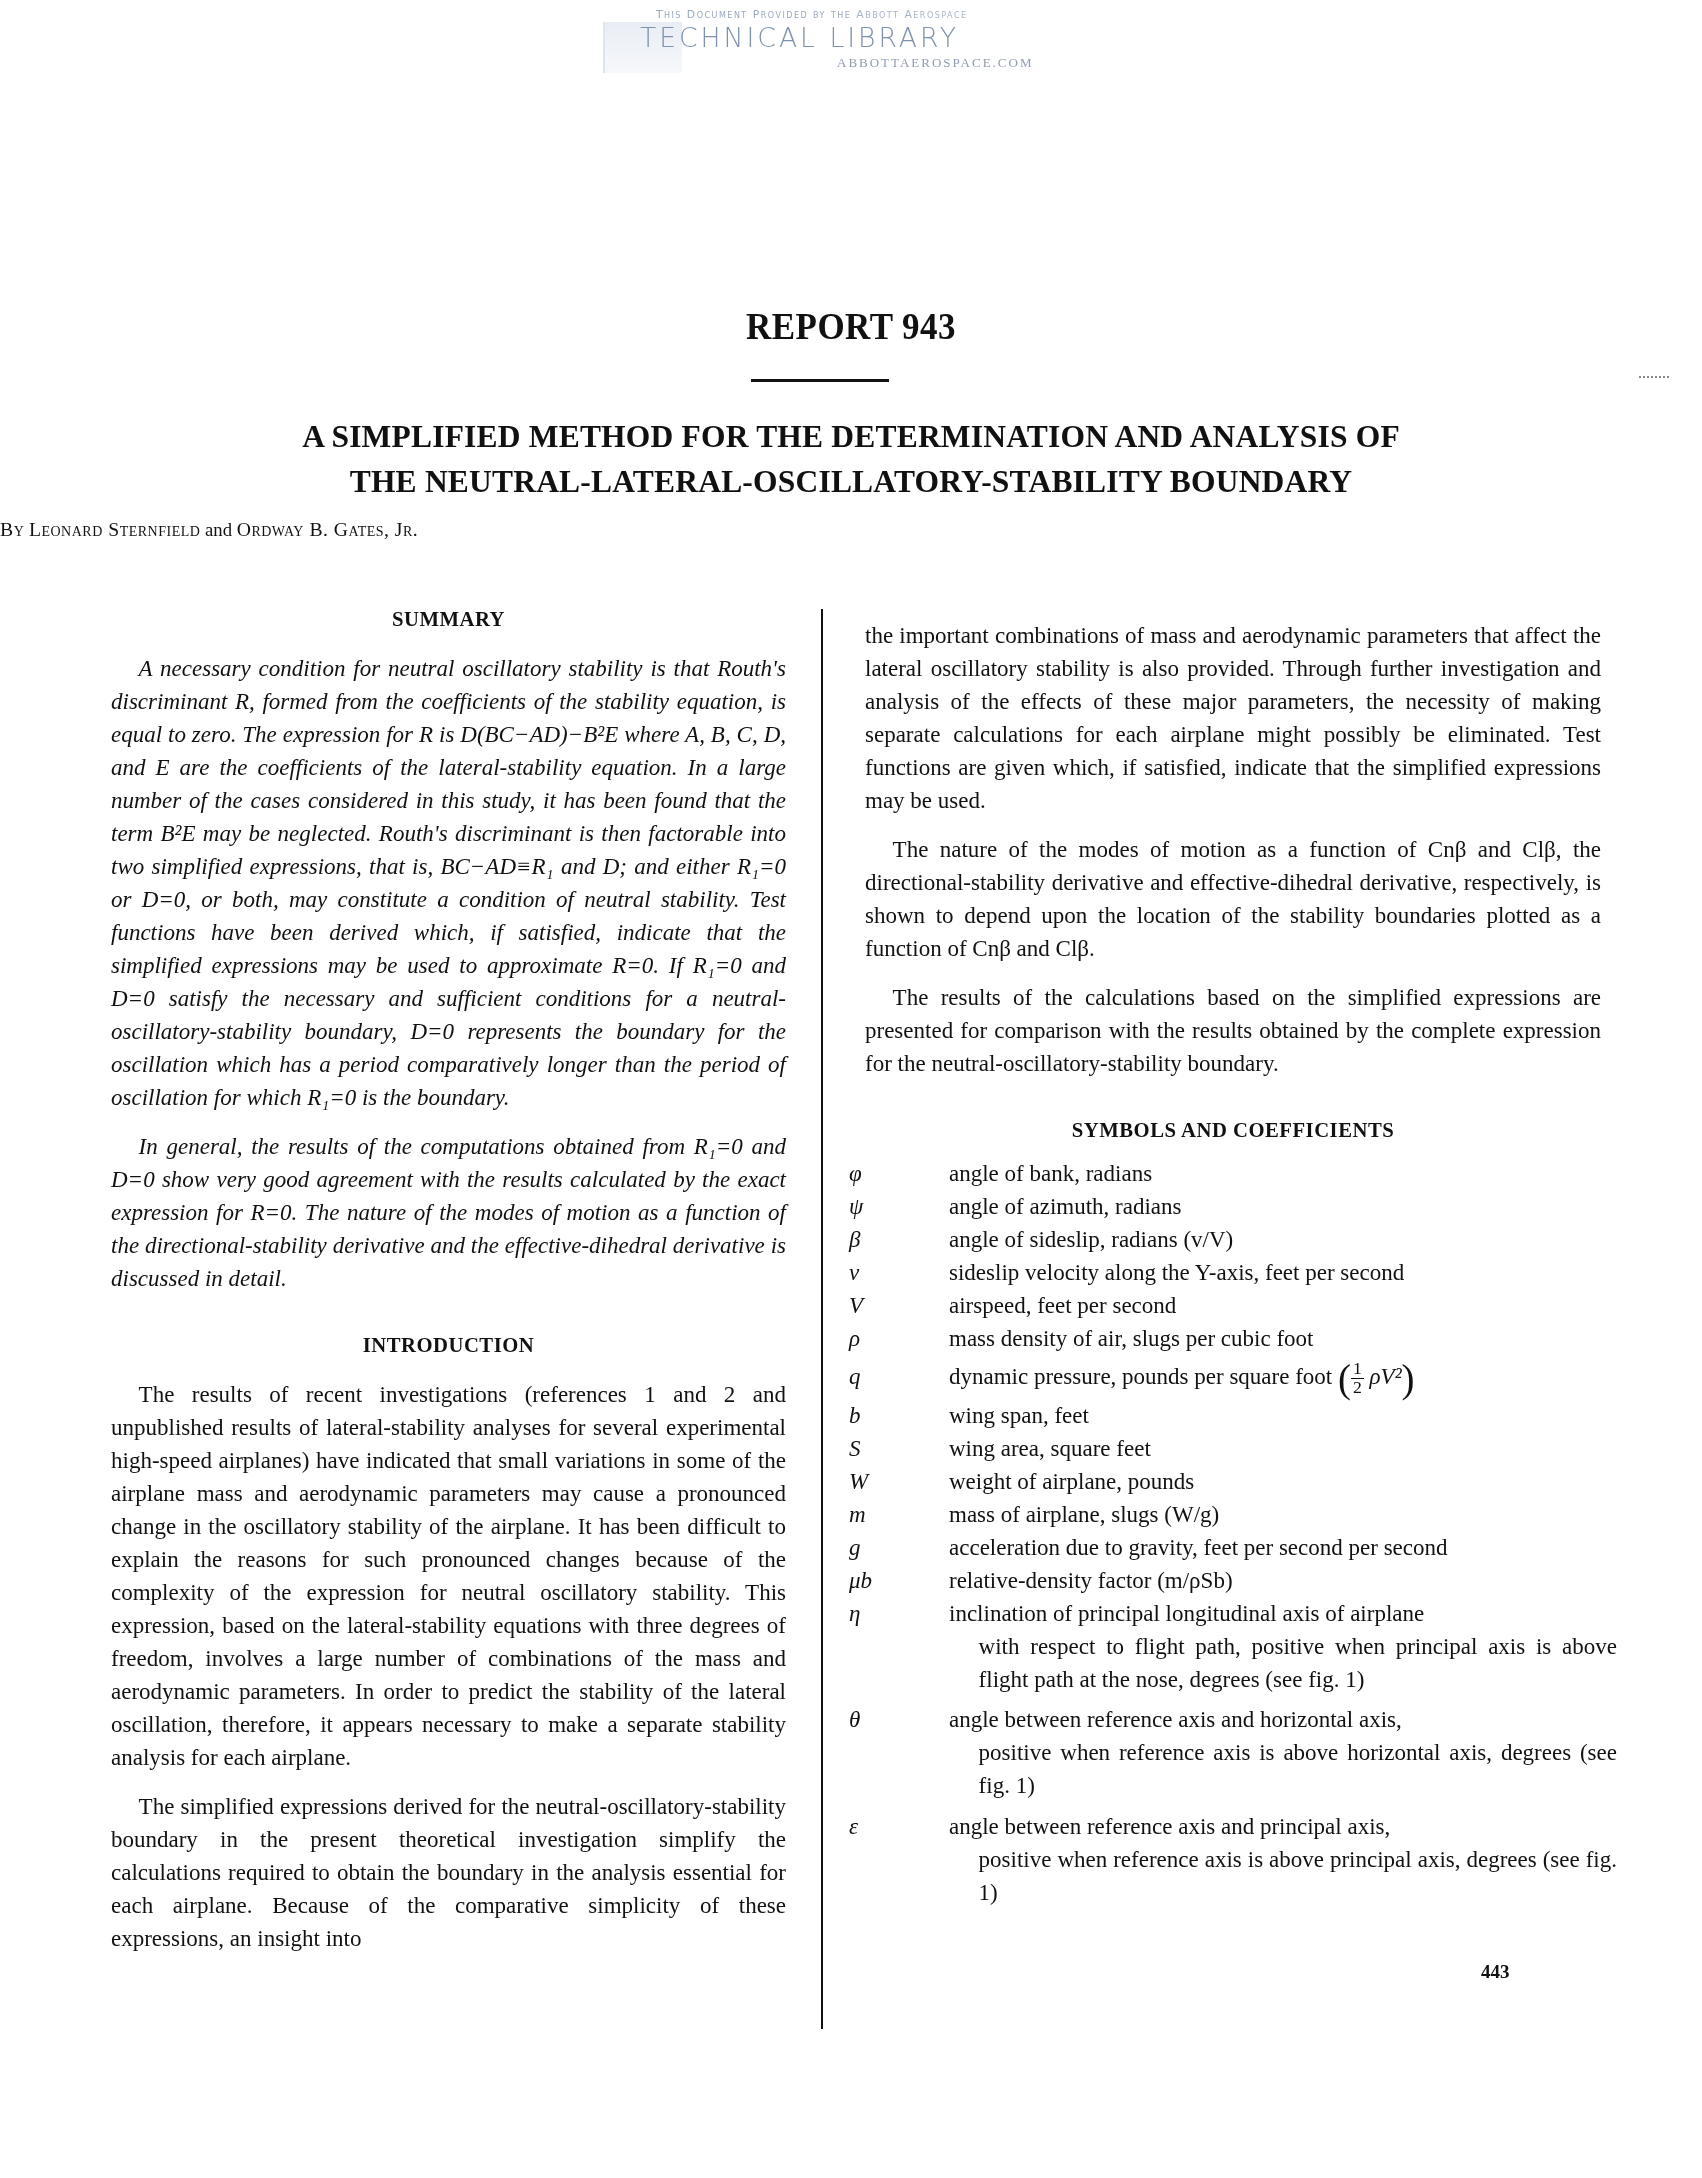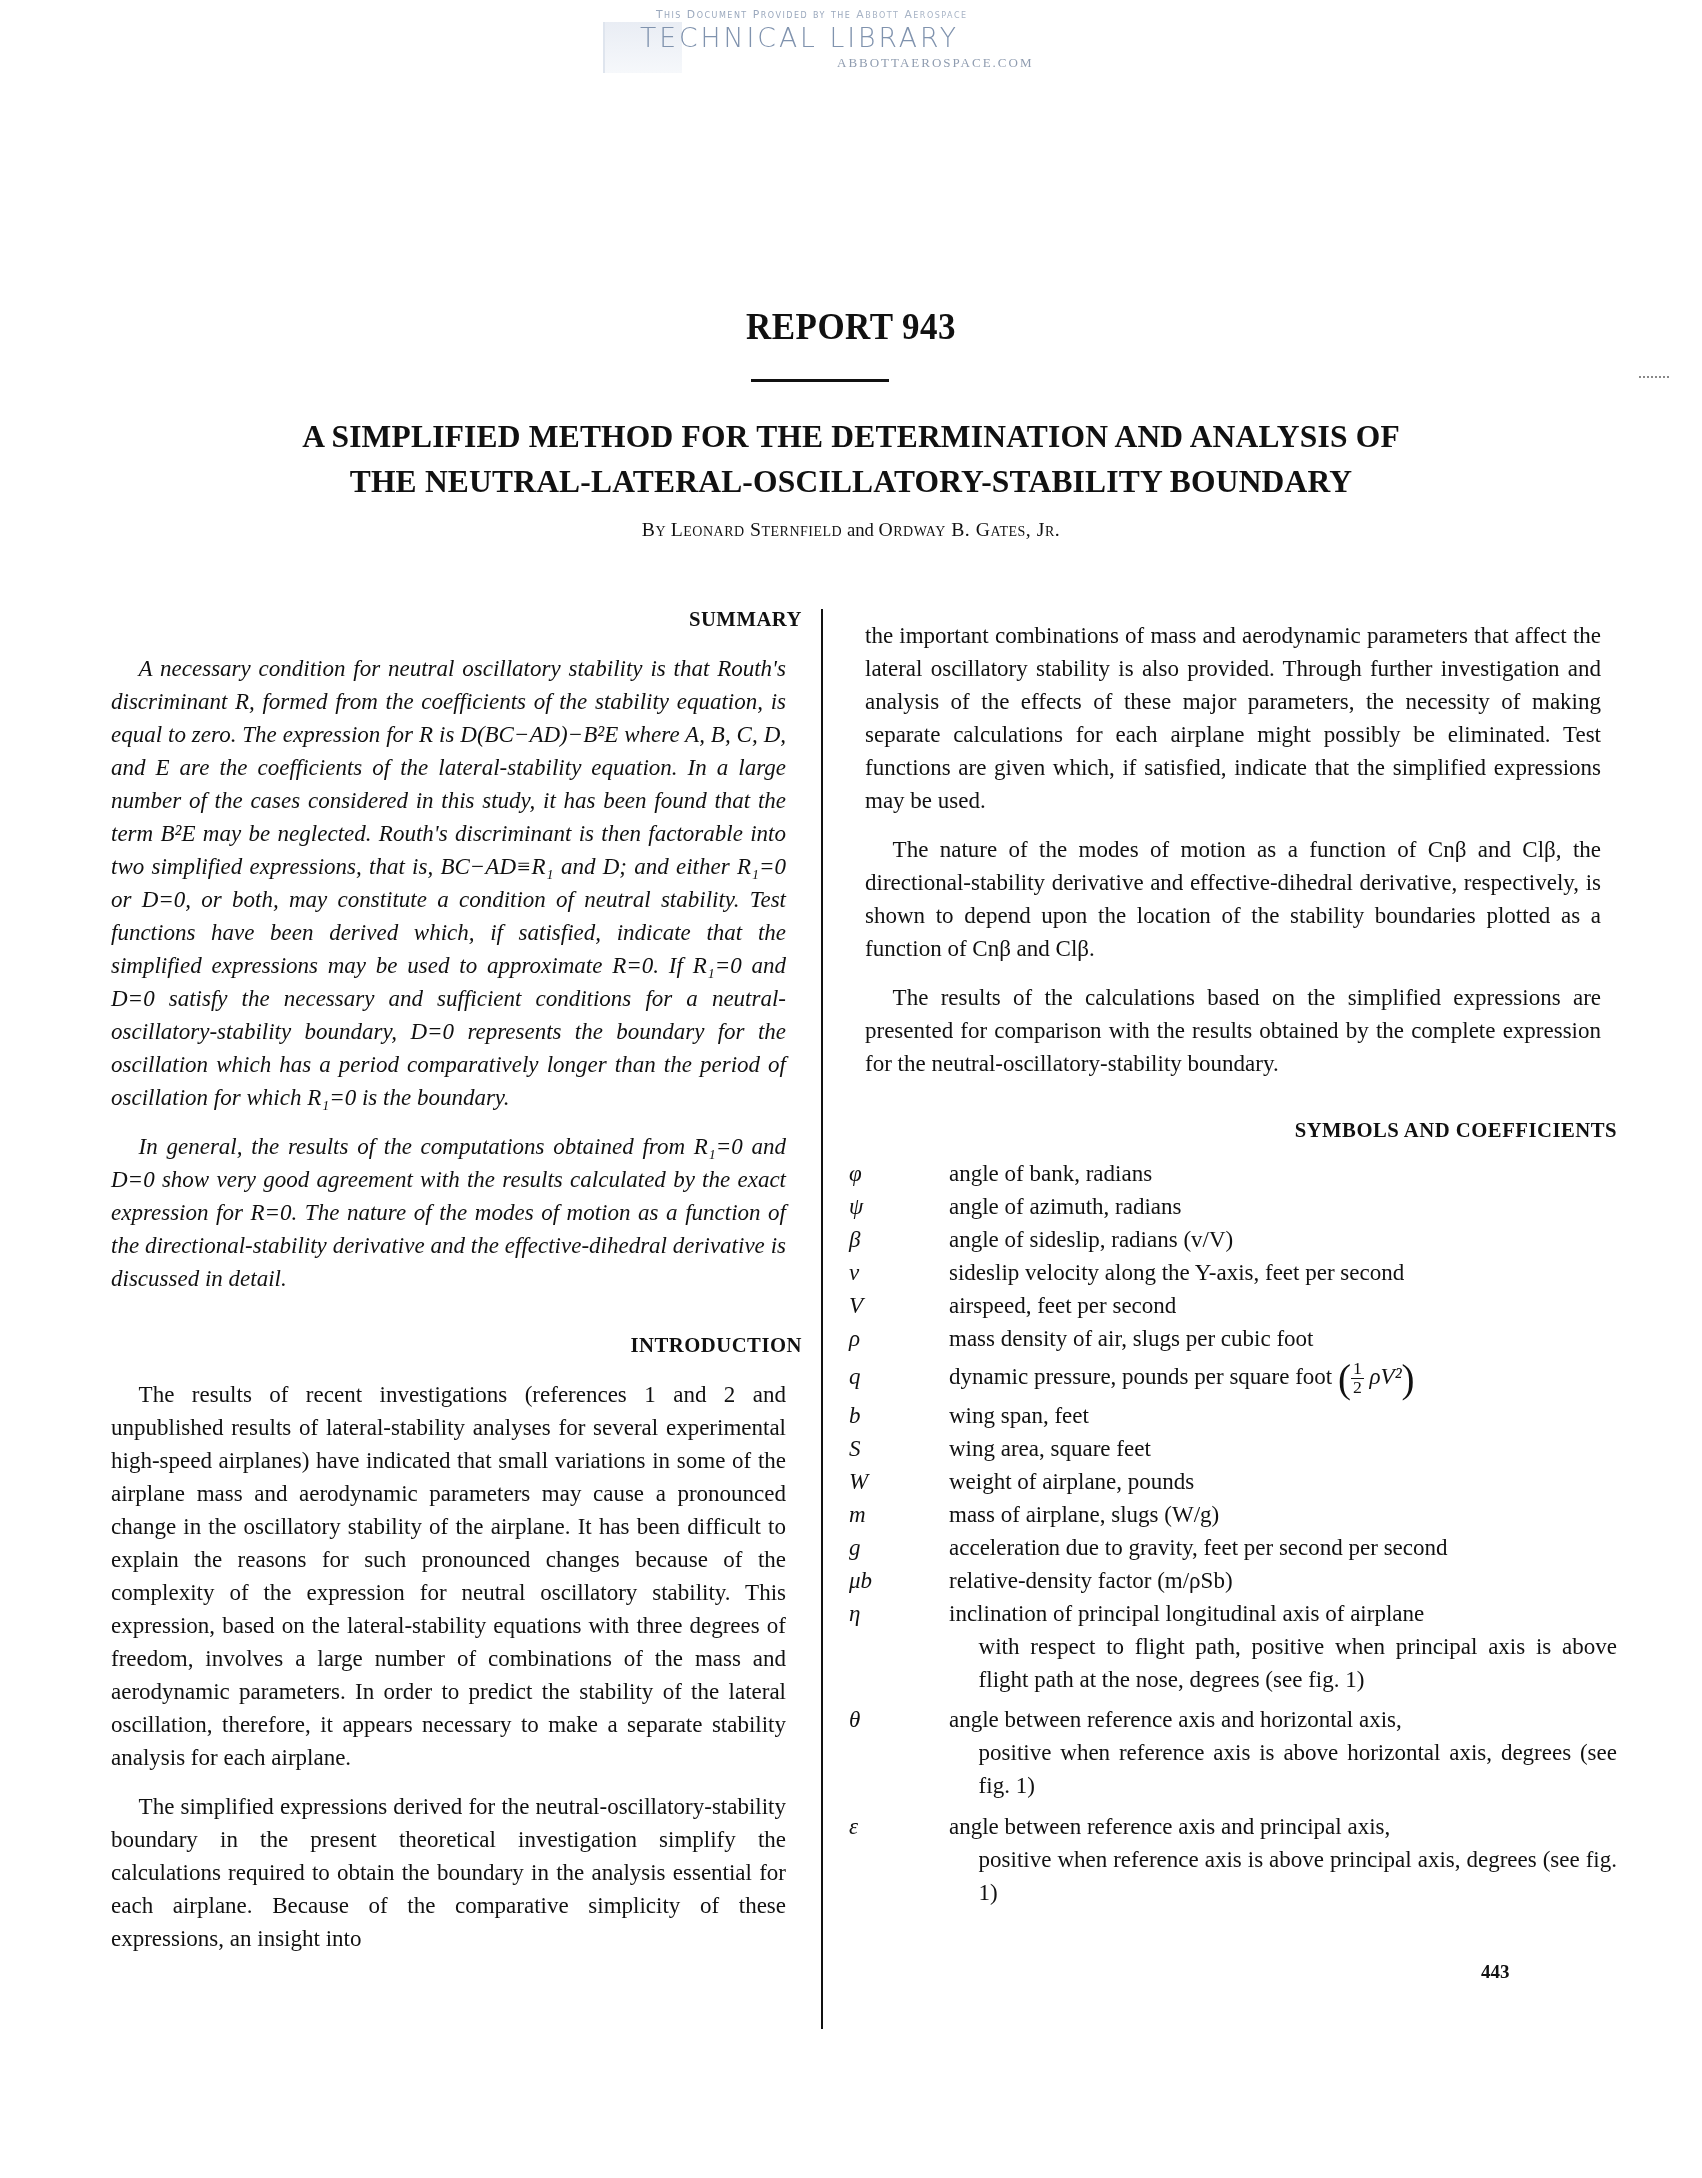--- a/index.html
+++ b/index.html
@@ -18,29 +18,29 @@
               font-size: 26.6px; letter-spacing: 3px; color: #8093ae; white-space: nowrap; font-weight: 300; }
   .wm-line3 { position: absolute; left: 234px; top: 51px; font-family: Liberation Serif, serif;
               font-size: 13px; letter-spacing: 2px; color: #8f9cb0; white-space: nowrap; }
 
   .report-title { position: absolute; left: 0; width: 1702px; top: 307px; text-align: center;
                   font-size: 35px; font-weight: bold; letter-spacing: 0.5px; transform: scaleY(1.08); }
   .title-rule { position: absolute; left: 751px; top: 379px; width: 138px; height: 3px; background: #111; }
   .edge-mark { position: absolute; left: 1639px; top: 376px; width: 29.6px; border-top: 2px dotted #888; }
   .main-title { position: absolute; left: 0; width: 1702px; top: 414px; text-align: center;
                 font-size: 31.5px; font-weight: bold; line-height: 45px; letter-spacing: 0.2px; }
-  .authors { position: absolute; left: 0; width: 1702px; top: 518px; text-align: center; font-size: 18.7px; }
+  .authors { position: absolute; left: 0; width: 1702px; top: 518px; font-size: 18.7px; }
   .sc { font-variant: small-caps; font-size: 19.7px; letter-spacing: 0.5px; }
 
   .col { position: absolute; top: 603px; font-size: 23px; line-height: 33px; text-align: justify; }
   .col.left { left: 95px; width: 707px; }
   .col.right { left: 849px; width: 768px; }
   .divider { position: absolute; left: 821px; top: 609px; width: 2px; height: 1420px; background: #111; }
 
-  .sec-head { text-align: right; font-weight: bold; font-size: 20.7px; letter-spacing: 0.5px; margin: 0 0 9.9px 0; }
+  .sec-head { text-align: center; font-weight: bold; font-size: 20.7px; letter-spacing: 0.5px; margin: 0 0 9.9px 0; }
   .summary-text { font-style: italic; }
   p { margin: 16px; text-indent: 27.6px; }
   p.noindent { text-indent: 0; }
   .gap { height: 17.7px; }
   .gap-sm { height: 7.9px; }
 
   .sym-list { margin-top: 3.9px; }
   .sym-row { display: flex; align-items: flex-start; }
   .sym { width: 100px; flex: none; font-style: italic; }
   .sym-def { flex: 1; text-align: justify; }

